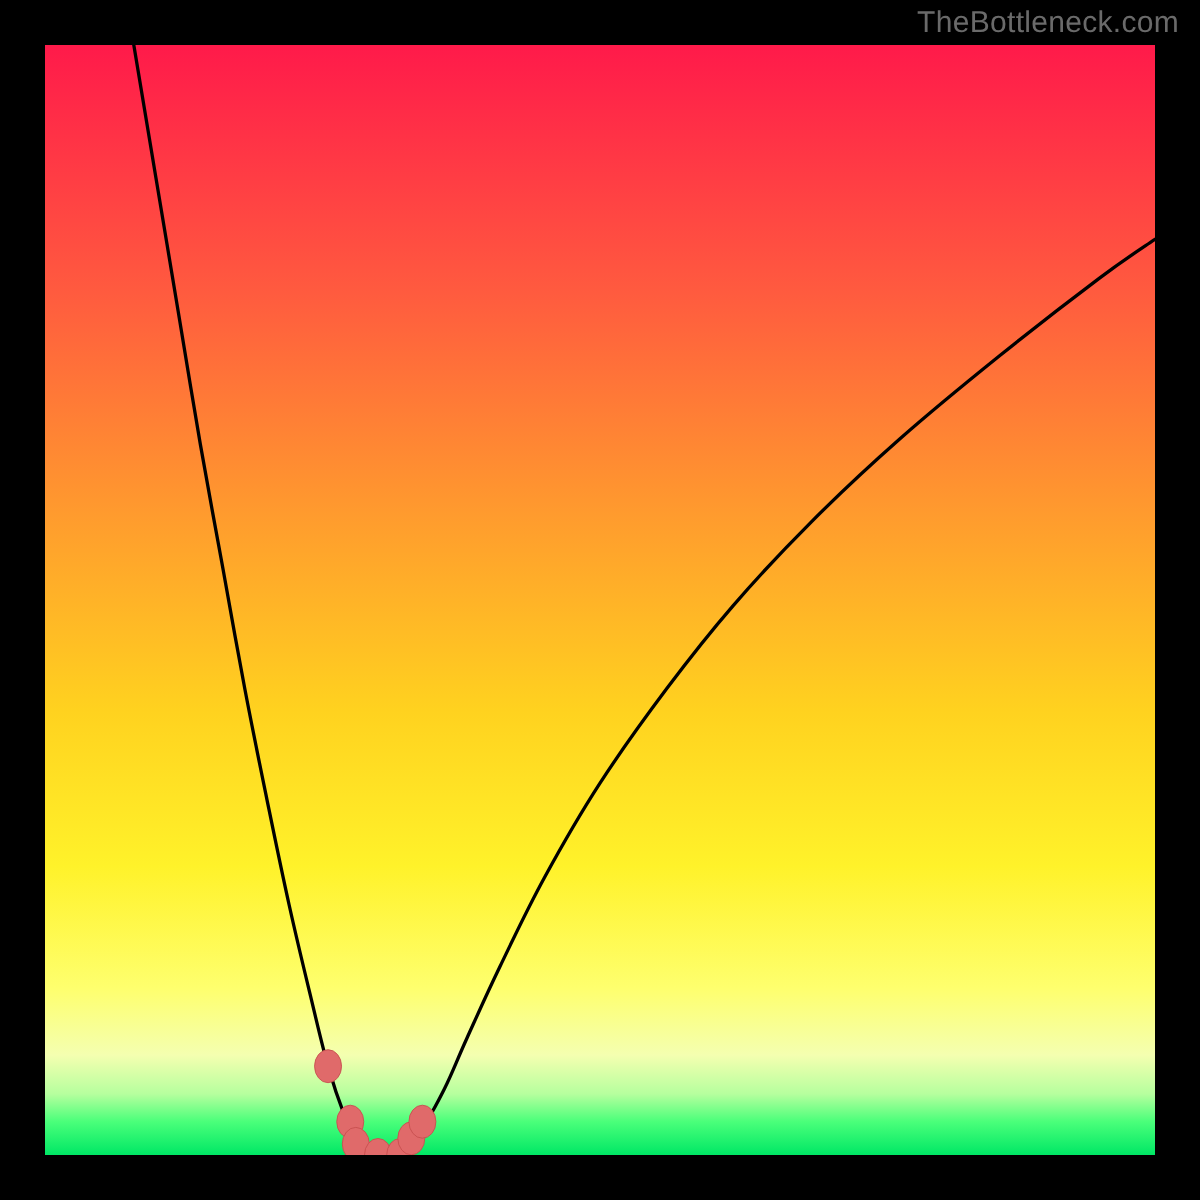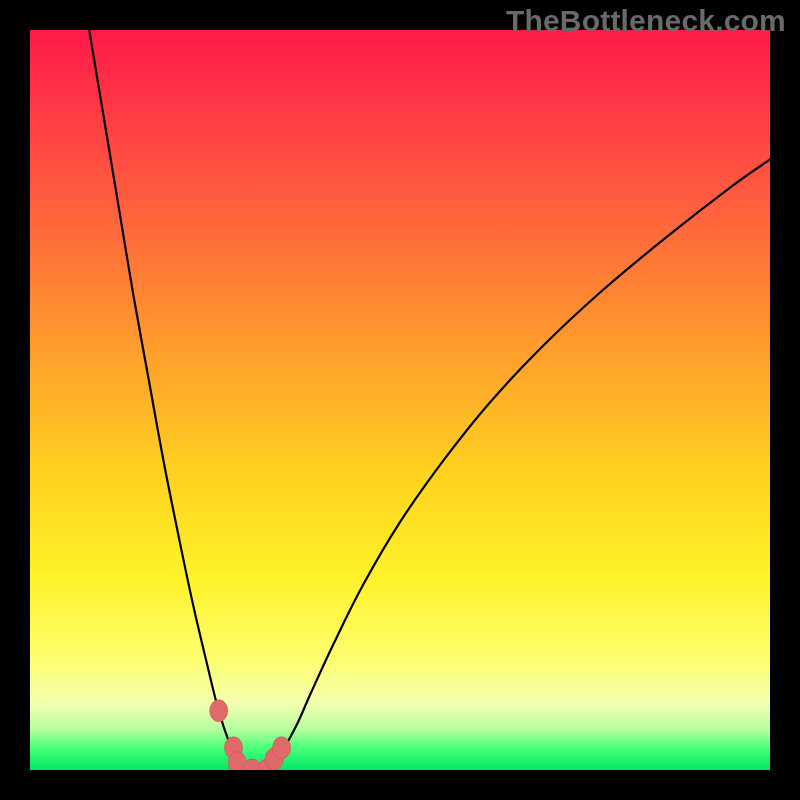--- a/index.html
+++ b/index.html
@@ -57,22 +57,22 @@
   .curve .marker {
     fill: #e06a6a;
     stroke: #c74f4f;
     stroke-width: 0.6;
   }
   .watermark {
     position: absolute;
     top: 4px;
     right: 14px;
     color: #6a6a6a;
-    font-size: 30px;
-    font-weight: 700;
+    font-size: 20px;
+    font-weight: 400;
     letter-spacing: 0.2px;
     user-select: none;
   }
 </style>
 </head>
 <body>
 
 <div class="frame">
   <div class="plot-area">
     <div class="gradient"></div>

